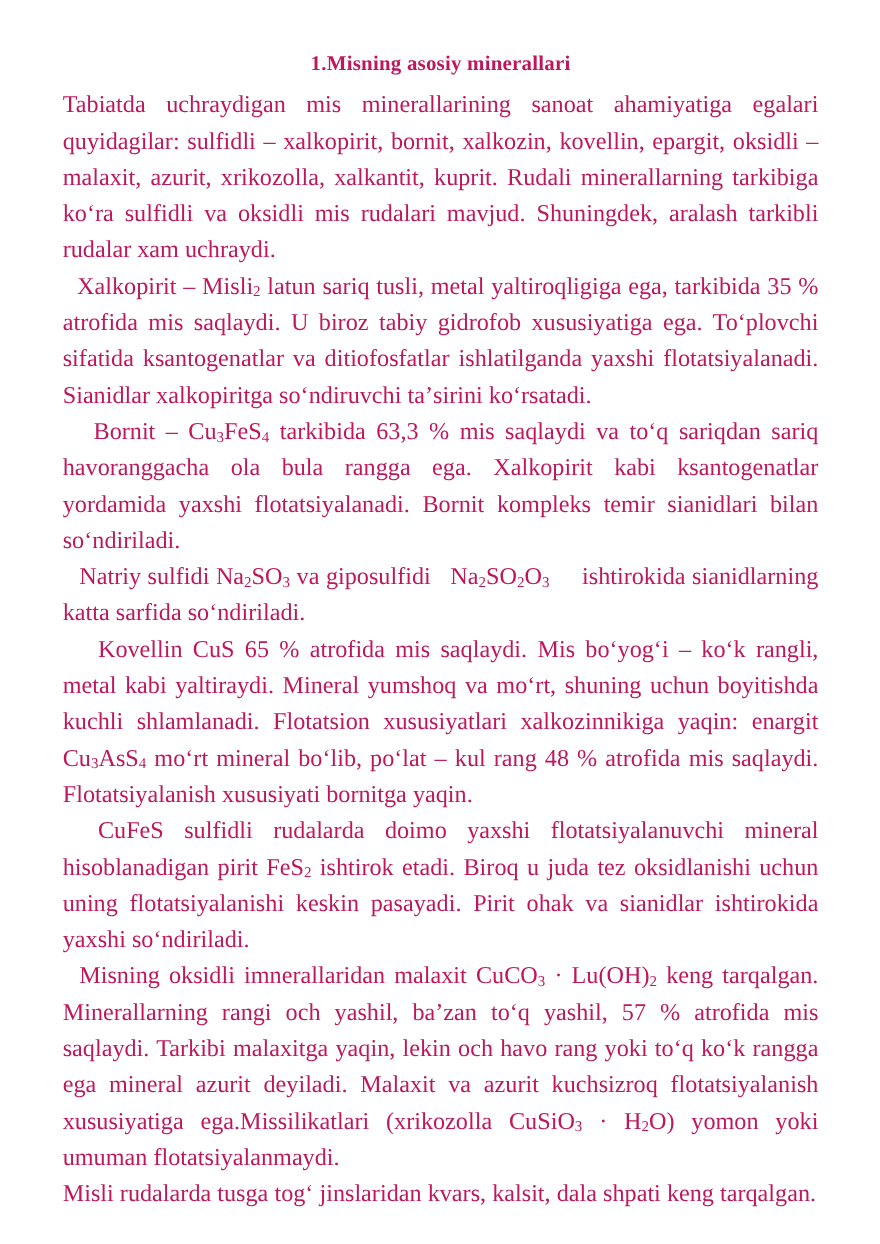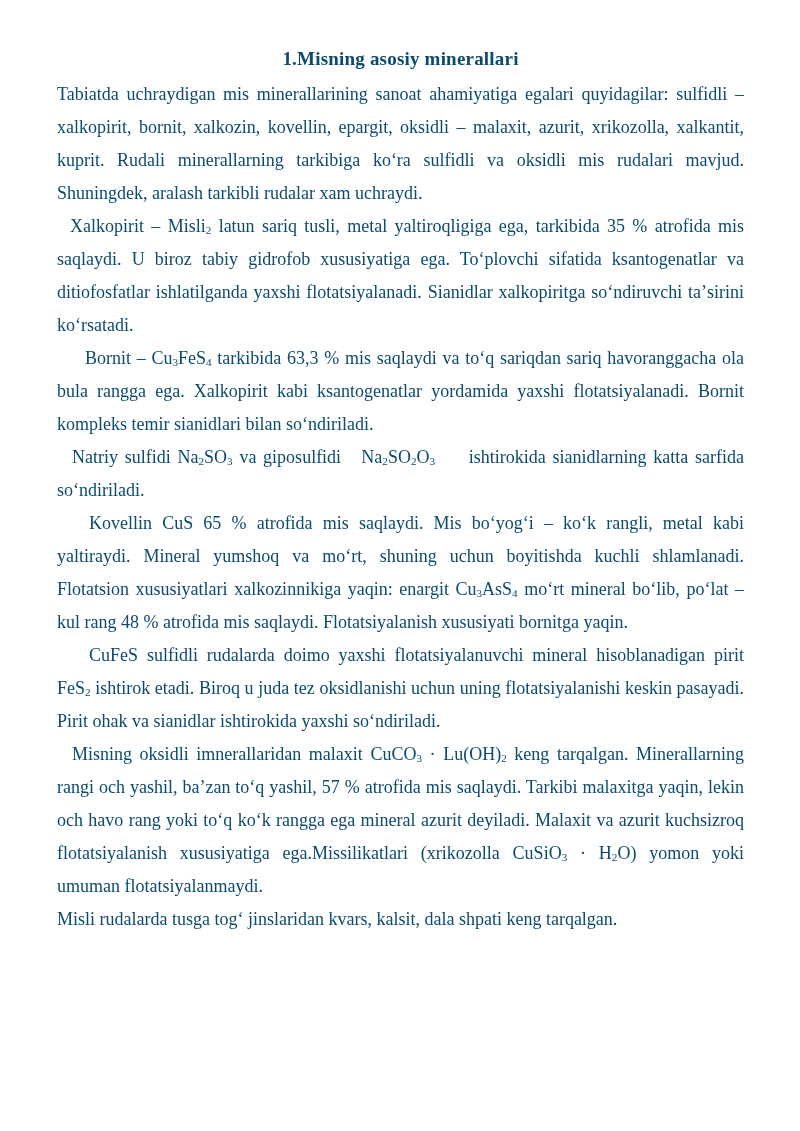--- a/index.html
+++ b/index.html
@@ -2,35 +2,35 @@
 <html><head>
 <meta charset="utf-8">
 <style>
   * { margin: 0; padding: 0; box-sizing: border-box; }
   html, body { background: #e8e8e8; }
   .page {
     width: 800px;
     height: 1131px;
     margin: 0 auto;
     background: #ffffff;
-    color: #0c4a6e;
+    color: #be185d;
     font-family: "Liberation Serif", "DejaVu Serif", serif;
     padding: 44px 56px 40px 57px;
     overflow: hidden;
   }
   .doc-title {
     font-size: 19px;
     font-weight: bold;
     text-align: center;
     line-height: 30px;
     margin-bottom: 4px;
     letter-spacing: 0.2px;
   }
   .para {
-    font-size: 18px;
+    font-size: 22px;
     line-height: 33px;
     text-align: justify;
   }
   .para sub {
     font-size: 0.62em;
     line-height: 0;
     vertical-align: -0.18em;
   }
 </style>
 </head>

